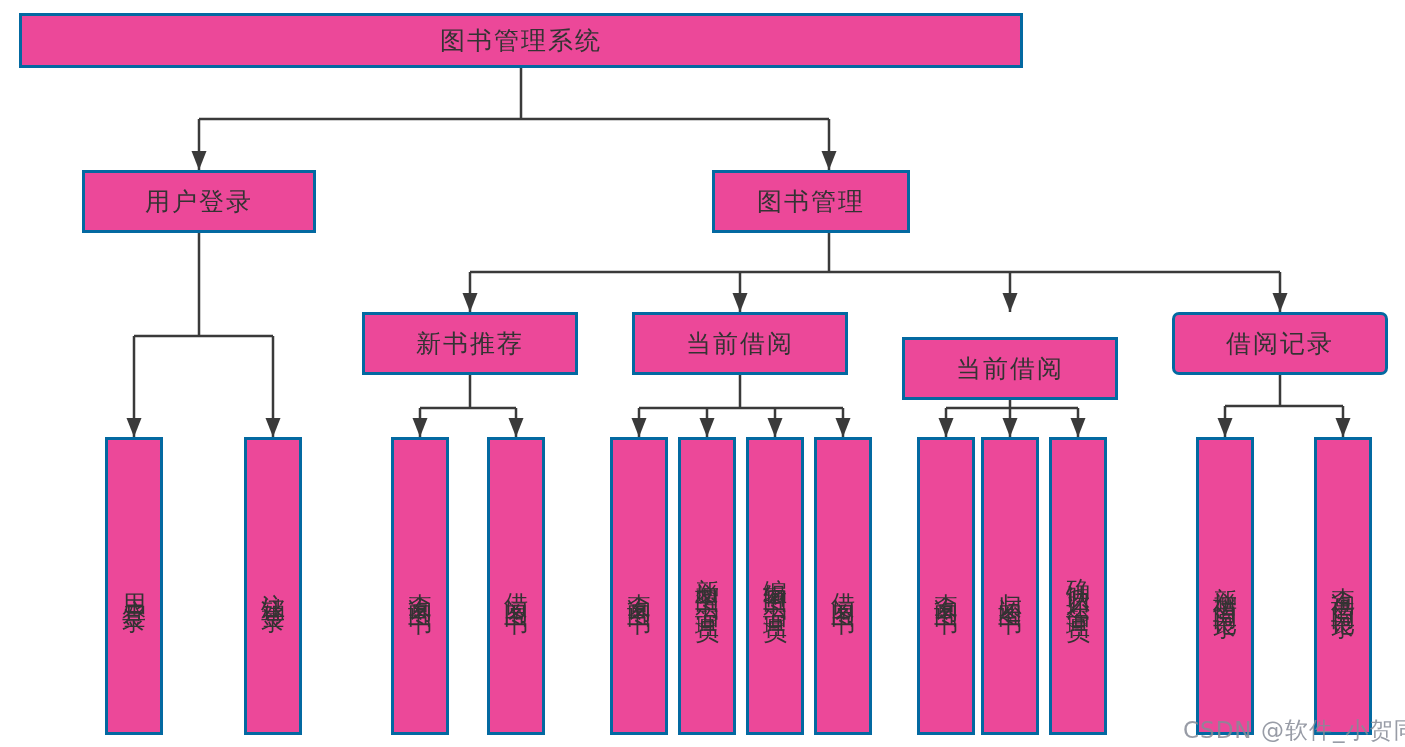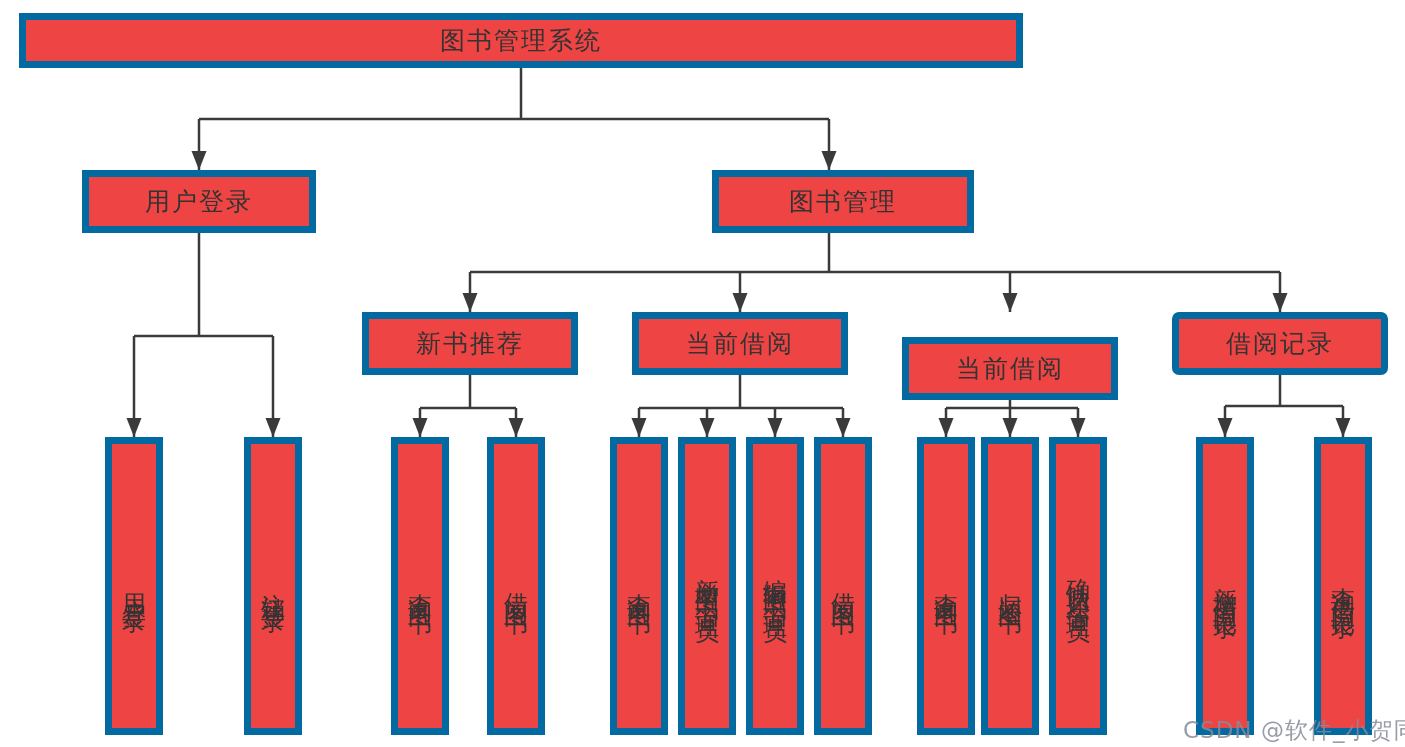--- a/index.html
+++ b/index.html
@@ -1,21 +1,21 @@
 <!DOCTYPE html>
 <html><head>
 <meta charset="utf-8">
 <style>
   html, body { margin:0; padding:0; background:#ffffff; }
   body { width:1405px; height:747px; font-family:"DejaVu Sans","Liberation Sans",sans-serif; }
   .stage { position:relative; width:1405px; height:747px; background:#ffffff; overflow:hidden; }
   .connectors { position:absolute; left:0; top:0; width:1405px; height:747px; z-index:1; }
   .node {
     position:absolute; box-sizing:border-box; z-index:2;
-    border:7px solid #0369a1; background:#ef4444; color:#333333;
+    border:3px solid #0369a1; background:#ec4899; color:#333333;
     display:flex; align-items:center; justify-content:center;
   }
   .h-node { font-size:25px; letter-spacing:2px; white-space:nowrap; }
   .leaf {
     writing-mode:vertical-rl; text-orientation:mixed;
     font-size:24px; letter-spacing:6px; line-height:1;
     display:flex; align-items:center; justify-content:center;
   }
   .watermark {
     position:absolute; left:1183px; top:715px; z-index:5;
@@ -62,21 +62,21 @@
       <line x1="1010" y1="408" x2="1010" y2="437" marker-end="url(#arrowDown)"></line>
       <line x1="1078" y1="408" x2="1078" y2="437" marker-end="url(#arrowDown)"></line>
       <line x1="1225" y1="406" x2="1225" y2="437" marker-end="url(#arrowDown)"></line>
       <line x1="1343" y1="406" x2="1343" y2="437" marker-end="url(#arrowDown)"></line>
     </g>
   </svg>
 
   <div class="node h-node" style="left:19px; top:13px; width:1004px; height:55px;">图书管理系统</div>
 
   <div class="node h-node" style="left:82px; top:170px; width:234px; height:63px;">用户登录</div>
-  <div class="node h-node" style="left:712px; top:170px; width:262px; height:63px;">图书管理</div>
+  <div class="node h-node" style="left:712px; top:170px; width:198px; height:63px;">图书管理</div>
 
   <div class="node h-node" style="left:362px; top:312px; width:216px; height:63px;">新书推荐</div>
   <div class="node h-node" style="left:632px; top:312px; width:216px; height:63px;">当前借阅</div>
   <div class="node h-node" style="left:902px; top:312px; width:216px; height:63px;margin-top:25px;">当前借阅</div>
   <div class="node h-node" style="left:1172px; top:312px; width:216px; height:63px;border-radius:7px;">借阅记录</div>
 
   <div class="node leaf" style="left:105px; top:437px; width:58px; height:298px;">用户登录</div>
   <div class="node leaf" style="left:244px; top:437px; width:58px; height:298px;">注销登录</div>
 
   <div class="node leaf" style="left:391px; top:437px; width:58px; height:298px;">查询图书</div>

